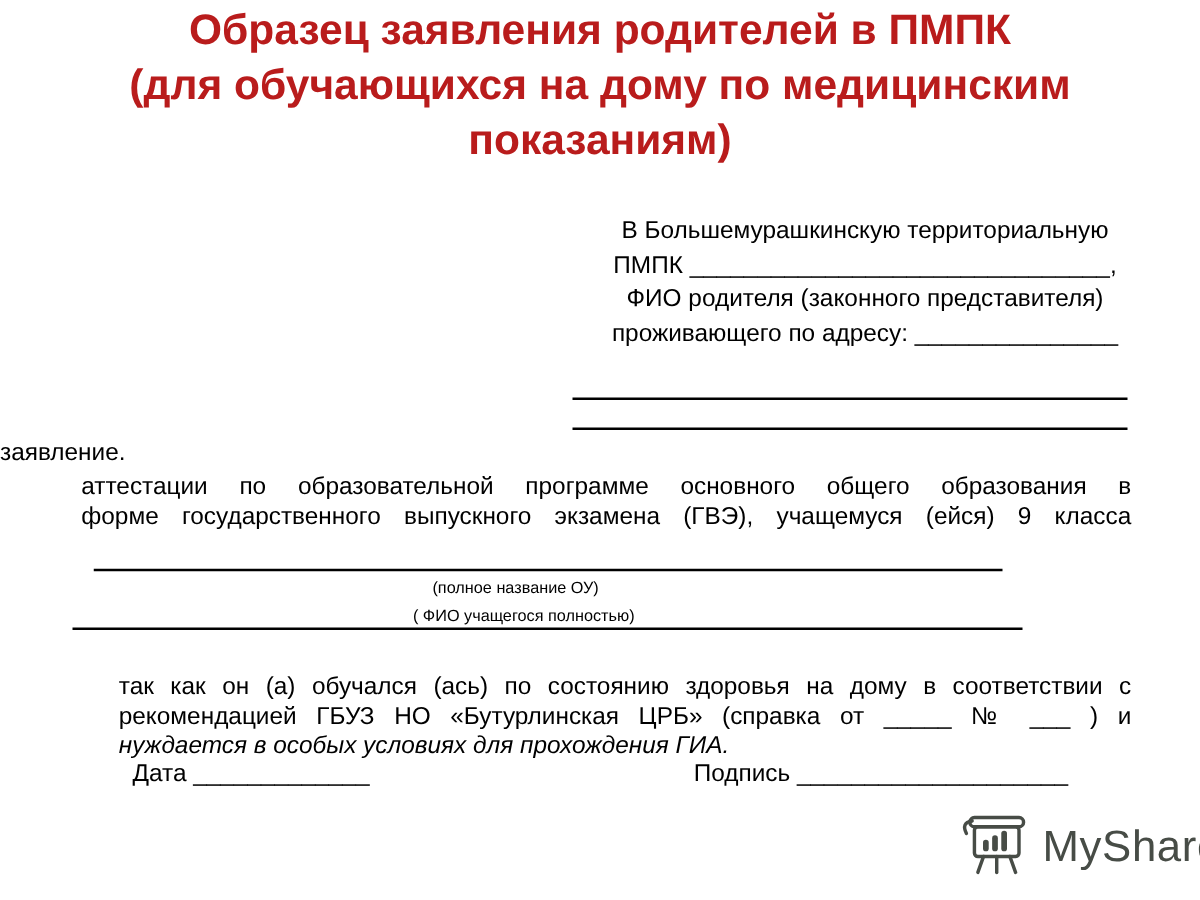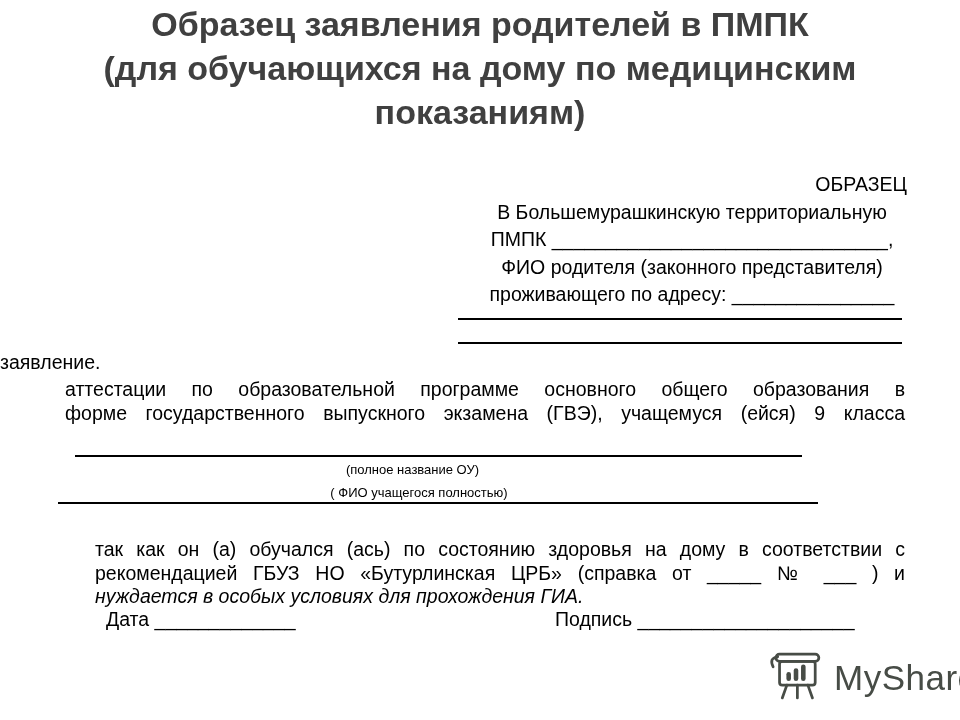--- a/index.html
+++ b/index.html
@@ -14,21 +14,21 @@
   }
   .abs { position: absolute; }
   .prelines { white-space: pre-line; }
 
   .doc-title {
     left: 0; top: 2px; width: 960px;
     text-align: center;
     font-size: 34px;
     font-weight: bold;
     line-height: 44px;
-    color: #404040;
+    color: #b91c1c;
   }
 
   .addr-block {
     left: 477px; top: 171px; width: 430px;
     font-size: 19.5px;
     line-height: 27.5px;
   }
   .addr-line { text-align: center; }
   .addr-sample { text-align: right; }
 
@@ -78,21 +78,20 @@
 </head>
 <body>
 
 <div class="page">
 
   <div class="abs doc-title prelines">Образец заявления родителей в ПМПК
 (для обучающихся на дому по медицинским
 показаниям)</div>
 
   <div class="abs addr-block">
-    <div class="addr-sample">ОБРАЗЕЦ</div>
     <div class="addr-line">В Большемурашкинскую территориальную</div>
     <div class="addr-line">ПМПК _______________________________,</div>
     <div class="addr-line">ФИО родителя (законного представителя)</div>
     <div class="addr-line">проживающего по адресу: _______________</div>
   </div>
 
   <div class="abs blank-rule" style="left:458px; top:318px; width:444px;"></div>
   <div class="abs blank-rule" style="left:458px; top:342px; width:444px;"></div>
 
   <div class="abs app-heading">заявление.</div>

